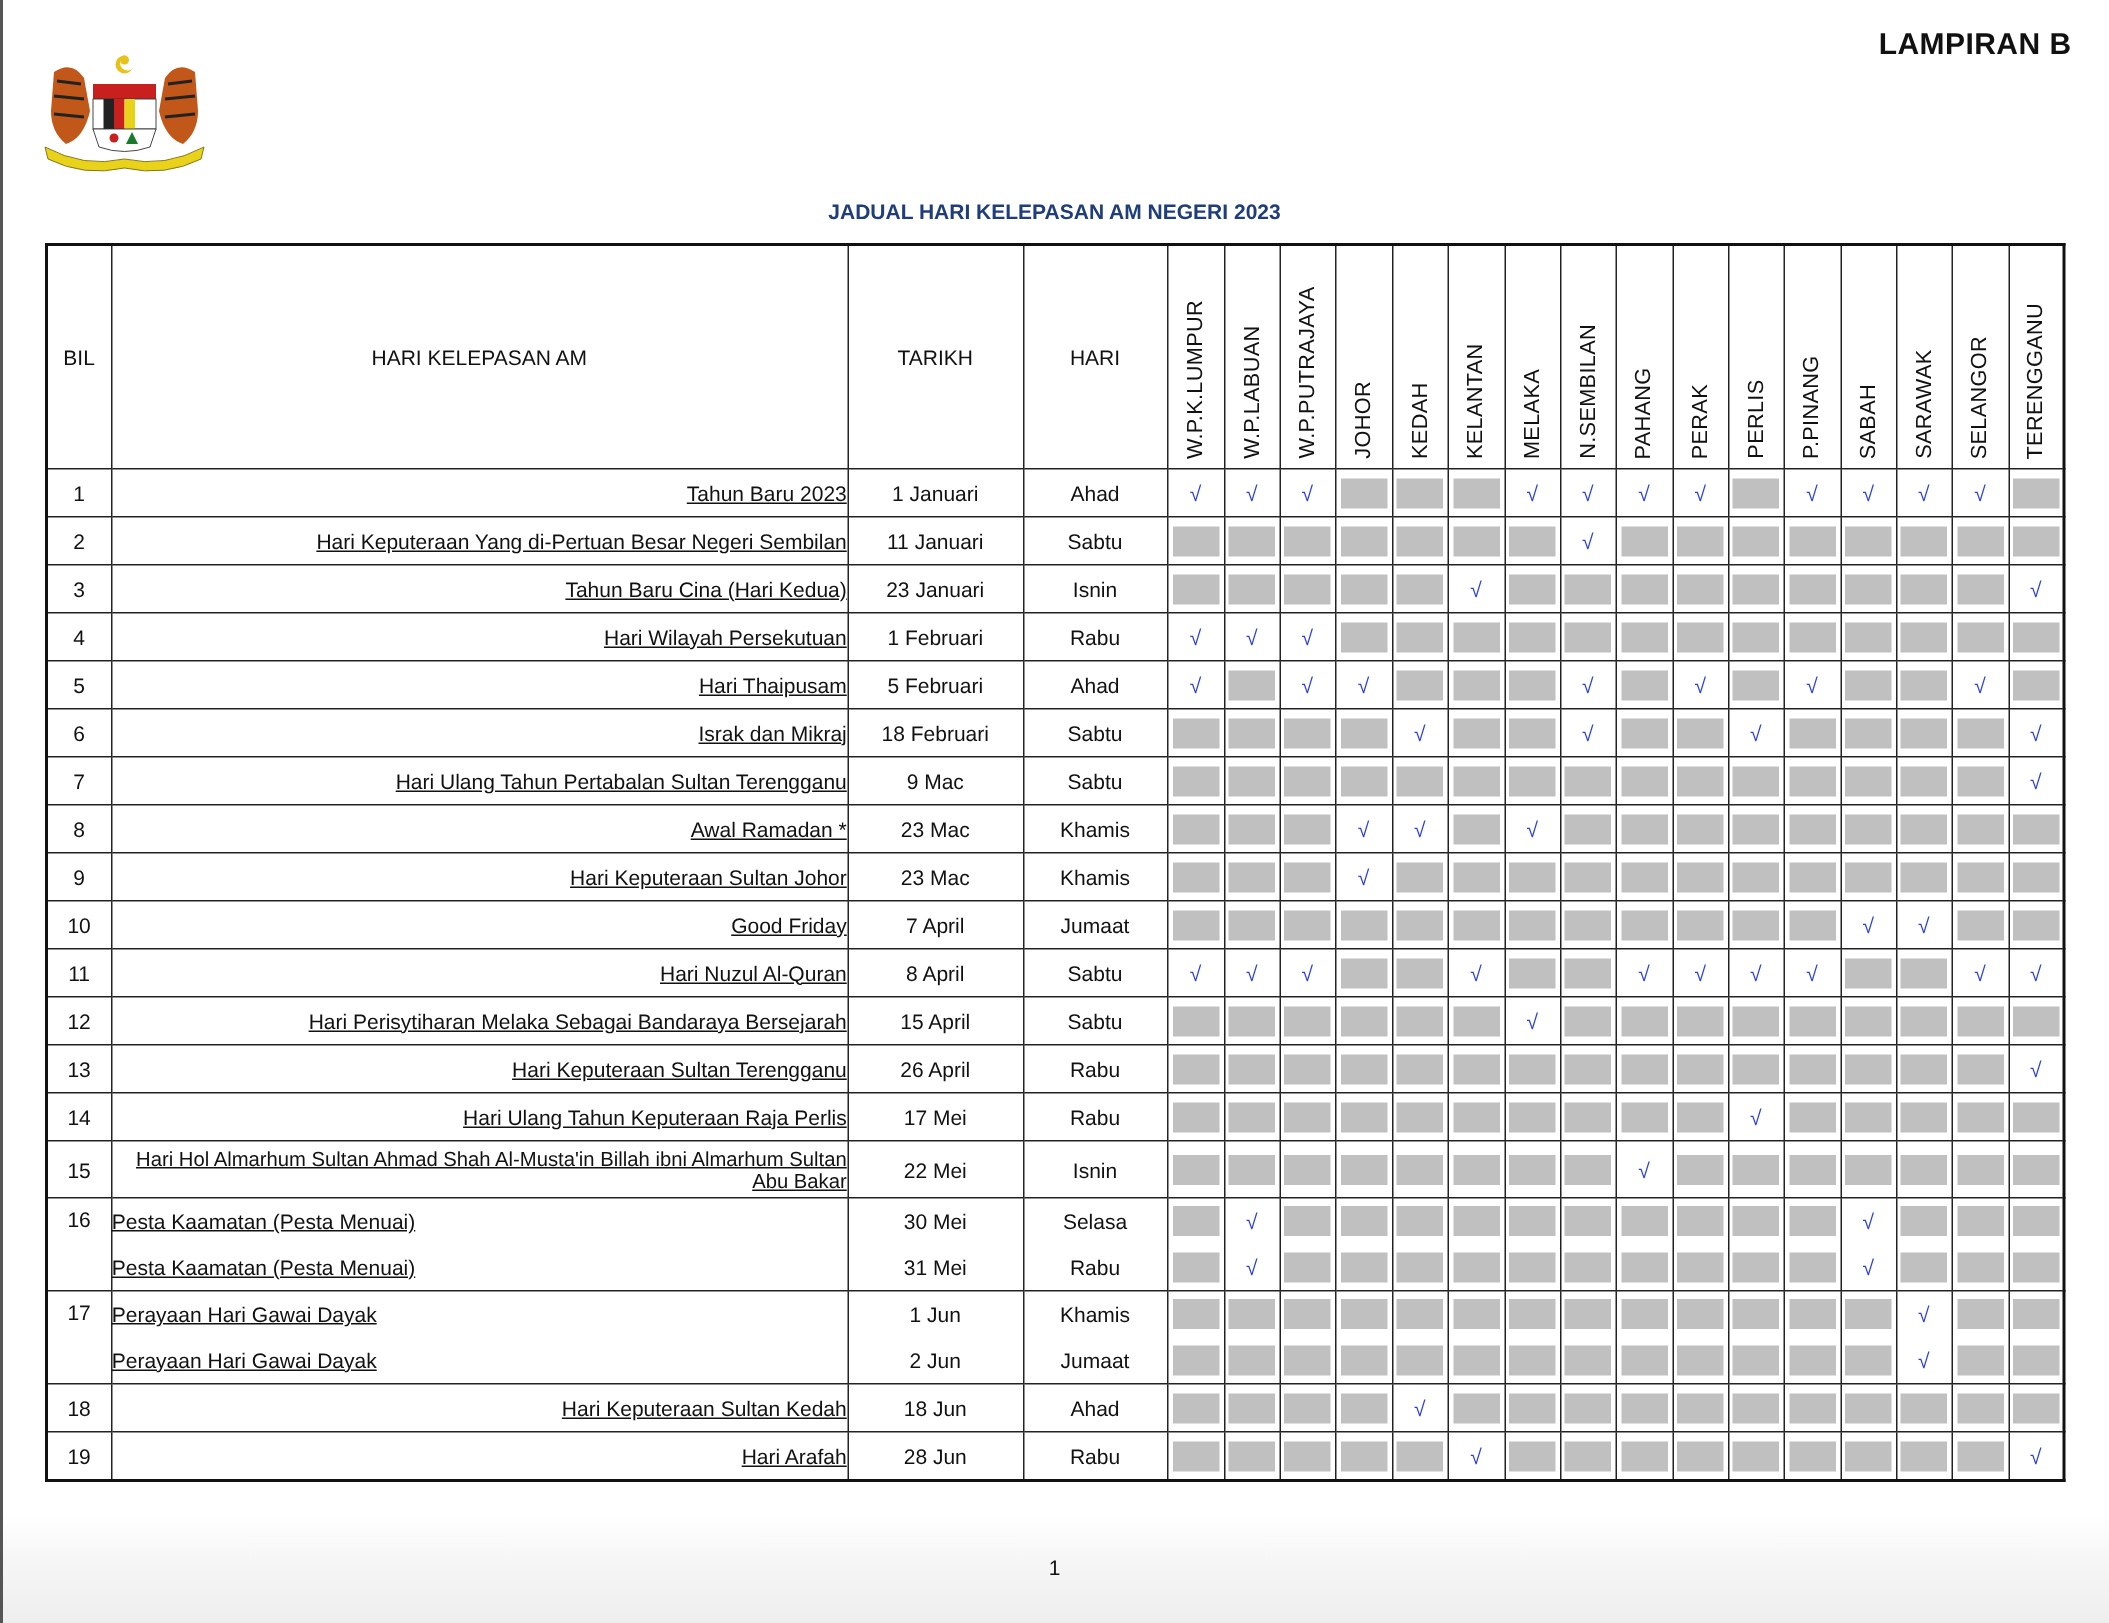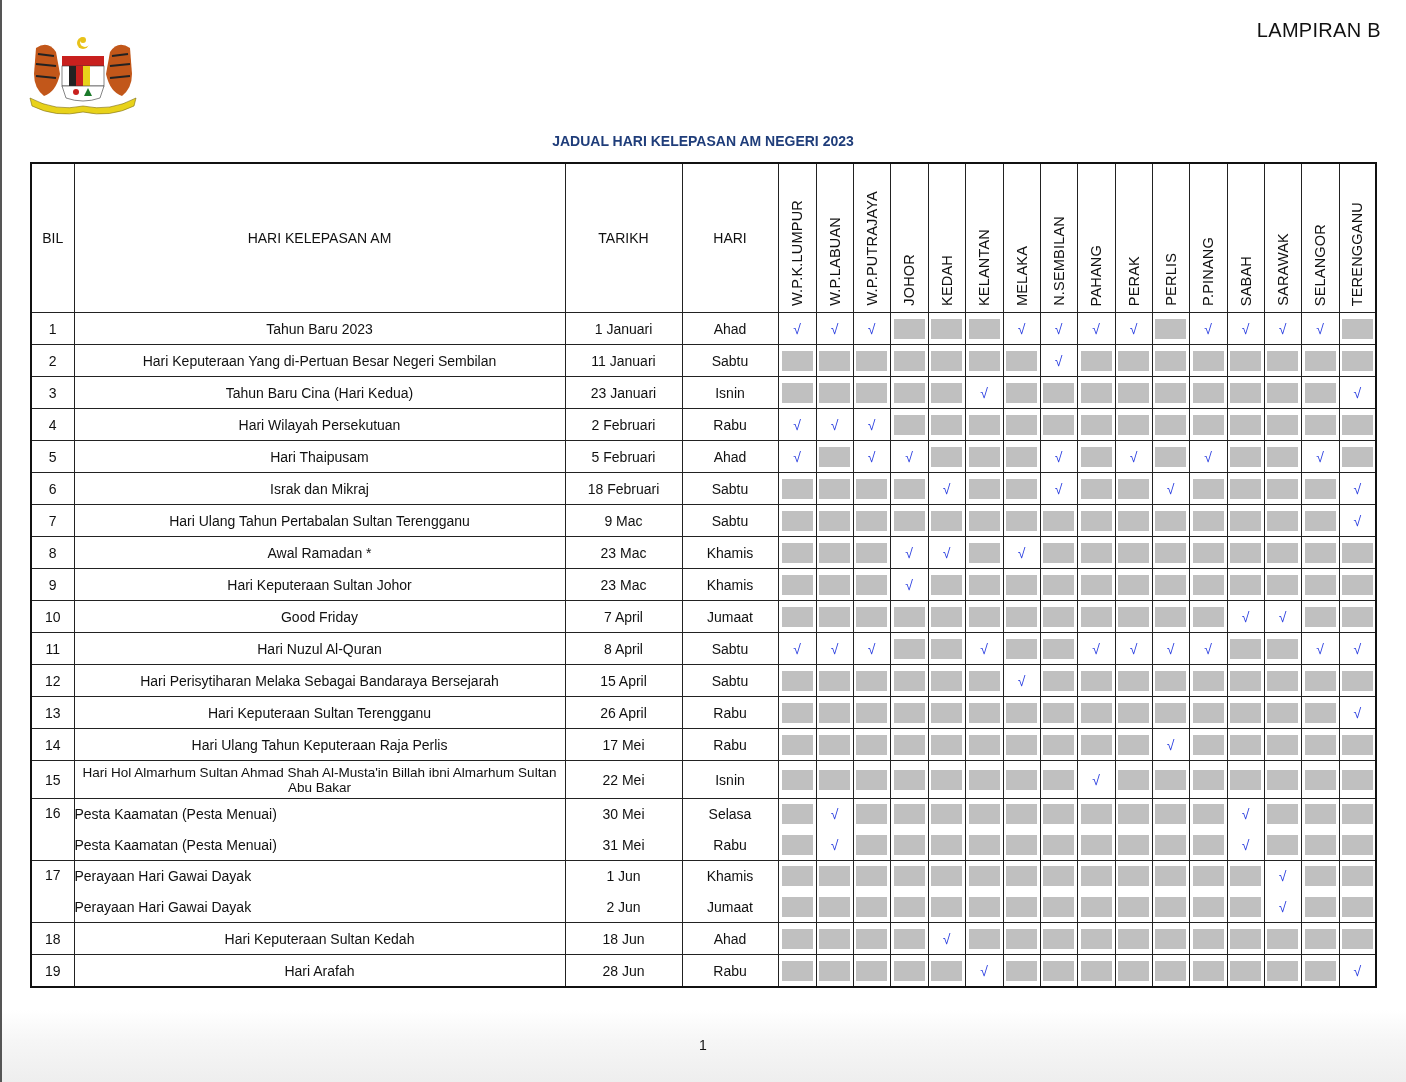--- a/index.html
+++ b/index.html
@@ -4,21 +4,21 @@
 <style>
   html, body { margin:0; padding:0; }
   body {
     width:1406px; height:1082px; overflow:hidden;
     background: linear-gradient(#ffffff 0, #ffffff 1010px, #f6f6f6 1040px, #eeeeee 1082px);
     font-family: "Liberation Sans", sans-serif;
     color:#111;
     position:relative;
   }
   .left-edge { position:absolute; left:0; top:0; width:2px; height:1082px; background:#555; }
-  .lampiran { position:absolute; right:25px; top:19px; font-weight:normal; font-size:20px; letter-spacing:0.3px; }
+  .lampiran { position:absolute; right:25px; top:19px; font-weight:bold; font-size:20px; letter-spacing:0.3px; }
   .crest { position:absolute; left:26px; top:34px; width:114px; height:82px; }
   .address { position:absolute; left:149px; top:37px; font-size:13.5px; line-height:20px; }
   .doc-title { position:absolute; left:0; width:1406px; top:133px; text-align:center; font-size:14px; font-weight:bold; color:#1f3d7a; }
   table.grid {
     position:absolute; left:30px; top:162px;
     border-collapse:collapse; table-layout:fixed;
     border:2px solid #111;
   }
   table.grid td, table.grid th {
     border:1px solid #222; padding:0; font-size:14px; font-weight:normal;
@@ -27,21 +27,21 @@
   th.st { vertical-align:bottom; position:relative; }
   th.st .rot {
     writing-mode: vertical-rl; transform: rotate(180deg);
     font-size:14.5px; white-space:nowrap;
     display:block; margin:0 auto 6px auto; letter-spacing:0.2px;
   }
   tr.row td { height:31px; }
   tr.row.dbl td { height:33px; }
   tr.row.multi td { height:37px; }
   td.bil { text-align:center; }
-  td.name { padding-left:3px; text-align:center; white-space:nowrap; }
+  td.name { padding-left:3px; text-align:right; white-space:nowrap;text-decoration:underline; }
   td.name.wrap { white-space:normal; line-height:15px; font-size:13.5px; }
   td.date, td.day { text-align:center; }
   td.cell { text-align:center; vertical-align:middle; }
   td.cell .box { width:31px; height:20px; margin:0 auto; background:#c0c0c0; }
   td.cell .chk { color:#2b3fe0; font-size:14px; }
   .stack { display:flex; flex-direction:column; justify-content:space-around; height:100%; }
   .stack > div { height:29px; display:flex; align-items:center; justify-content:center; }
   .stack.left > div { justify-content:flex-start; }
   .page-num { position:absolute; left:0; width:1406px; top:1037px; text-align:center; font-size:14px; }
 </style>
@@ -512,21 +512,21 @@
           <div class="stack">
             <div>
               <span class="chk" style="color: rgb(43, 63, 224);">√</span>
             </div>
           </div>
         </td>
       </tr>
       <tr class="row">
         <td class="bil">4</td>
         <td class="name">Hari Wilayah Persekutuan</td>
-        <td class="date">2 Februari</td>
+        <td class="date">1 Februari</td>
         <td class="day">Rabu</td>
         <td class="cell">
           <div class="stack">
             <div>
               <span class="chk" style="color: rgb(43, 63, 224);">√</span>
             </div>
           </div>
         </td>
         <td class="cell">
           <div class="stack">

